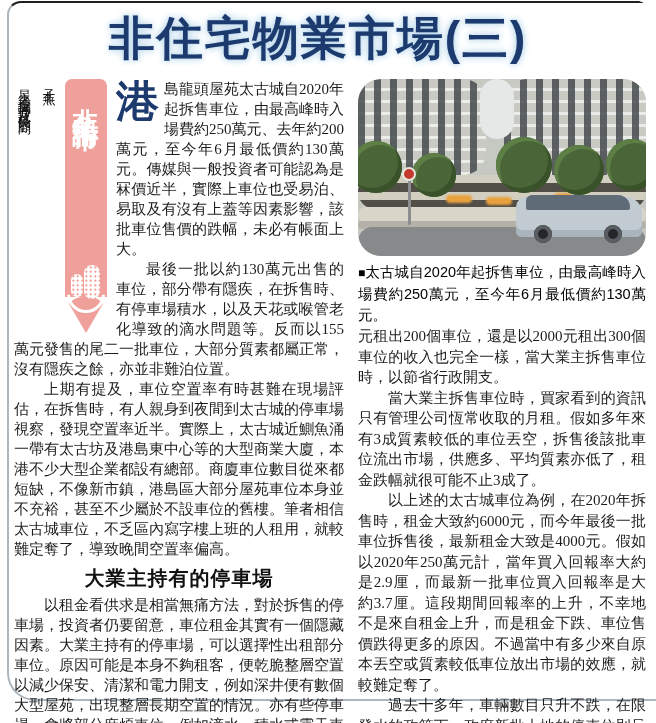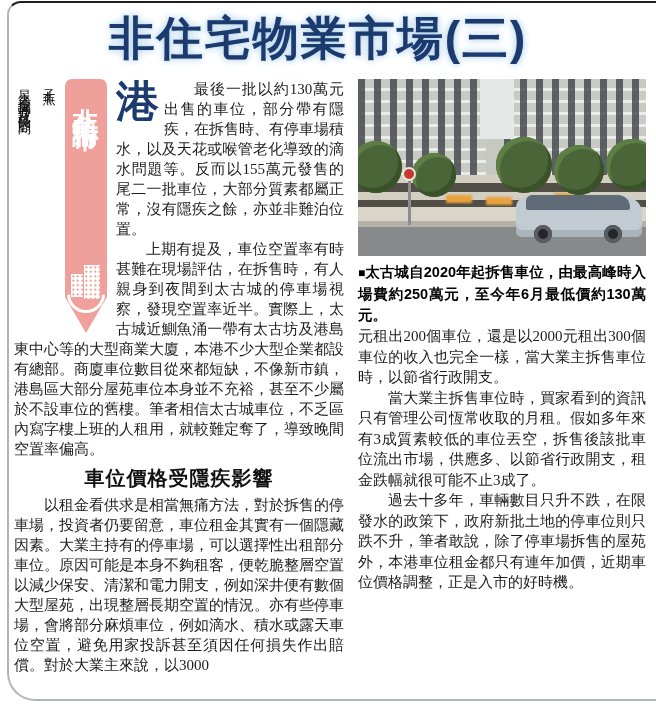--- a/index.html
+++ b/index.html
@@ -1,15 +1,15 @@
 <!DOCTYPE html>
 <html><head>
 <meta charset="utf-8">
 <style>
-  * { margin:0; padding:0; box-sizing:border-box; }
+  * { margin:0; padding:0; box-sizing:border-box;border-radius:23px; }
   html,body { background:#ffffff; }
   body { width:656px; height:723px; overflow:hidden; font-family:"Liberation Serif", serif; }
   .page { position:relative; width:656px; height:723px; background:#fff; overflow:hidden; }
 
   
   .frame { position:absolute; left:7px; top:1px; width:660px; height:700px;
            border-top:2px solid #1f1f1f; border-left:2px solid #aeb6bd; border-bottom:2px solid #aeb6bd;
            border-radius:14px 0 0 28px; pointer-events:none; }
 
   
@@ -81,21 +81,21 @@
           background:#c53a2e; border:2px solid #e8e6e0; }
   .van { position:absolute; left:158px; top:112px; width:126px; height:52px; }
   .van-body { position:absolute; bottom:6px; left:0; width:126px; height:40px; background:#c2cbd2;
               border-radius:10px 16px 6px 6px; box-shadow:inset 0 -7px 0 #aab4bc; }
   .van-win { position:absolute; top:4px; left:10px; width:104px; height:15px; background:#5f6b76;
              border-radius:6px 12px 2px 2px; }
   .wheel { position:absolute; bottom:0; width:18px; height:18px; border-radius:50%;
            background:#24262a; box-shadow:inset 0 0 0 4px #595d61; }
   .w1 { left:18px; } .w2 { left:88px; }
 
-  .caption { font-family:"Liberation Sans", sans-serif; font-weight:700; font-size:14.5px;
+  .caption { font-family:"Liberation Sans", sans-serif; font-weight:400; font-size:14.5px;
              line-height:21px; margin-top:6px; text-align:justify; color:#000; }
   .cap-marker { font-size:12px; }
 </style>
 </head>
 <body>
 
 <div class="page">
   <div class="frame"></div>
 
   <div class="headline">非住宅物業市場(三)</div>
@@ -113,24 +113,24 @@
             <div class="icon-wrap">
               <div class="ring"></div>
               <div class="bldg b1"></div>
               <div class="bldg b2"></div>
             </div>
           </div>
           <div class="banner-tip"></div>
         </div>
       </div>
 
-      <p class="noindent"><span class="dropcap">港</span></p>
+      <p class="noindent"><span class="dropcap">港</span><span>島龍頭屋苑太古城自2020年起拆售車位，由最高峰時入場費約250萬元、去年約200萬元，至今年6月最低價約130萬元。傳媒與一般投資者可能認為是冧價近半，實際上車位也受易泊、易取及有沒有上蓋等因素影響，該批車位售價的跌幅，未必有帳面上大。</span></p>
       <p>最後一批以約130萬元出售的車位，部分帶有隱疾，在拆售時、有停車場積水，以及天花或喉管老化導致的滴水問題等。反而以155萬元發售的尾二一批車位，大部分質素都屬正常，沒有隱疾之餘，亦並非難泊位置。</p>
       <p>上期有提及，車位空置率有時甚難在現場評估，在拆售時，有人親身到夜間到太古城的停車場視察，發現空置率近半。實際上，太古城近鰂魚涌一帶有太古坊及港島東中心等的大型商業大廈，本港不少大型企業都設有總部。商廈車位數目從來都短缺，不像新市鎮，港島區大部分屋苑車位本身並不充裕，甚至不少屬於不設車位的舊樓。筆者相信太古城車位，不乏區內寫字樓上班的人租用，就較難定奪了，導致晚間空置率偏高。</p>
-      <p class="subhead">車位價格受隱疾影響</p>
+      <p class="subhead">大業主持有的停車場</p>
       <p>以租金看供求是相當無痛方法，對於拆售的停車場，投資者仍要留意，車位租金其實有一個隱藏因素。大業主持有的停車場，可以選擇性出租部分車位。原因可能是本身不夠租客，便乾脆整層空置以減少保安、清潔和電力開支，例如深井便有數個大型屋苑，出現整層長期空置的情況。亦有些停車場，會將部分麻煩車位，例如滴水、積水或露天車位空置，避免用家投訴甚至須因任何損失作出賠償。對於大業主來說，以3000</p>
     </div>
 
     <div class="col-right">
 
       <div class="photo">
         <div class="tower t1"></div>
         <div class="tower t2"></div>
         <div class="sky"></div>
         <div class="deck"></div>
@@ -151,19 +151,20 @@
           <div class="van-body"></div>
           <div class="van-win"></div>
           <div class="wheel w1"></div>
           <div class="wheel w2"></div>
         </div>
       </div>
 
       <div class="caption"><span class="cap-marker">■</span><span>太古城自2020年起拆售車位，由最高峰時入場費約250萬元，至今年6月最低價約130萬元。</span></div>
 
       <p class="noindent">元租出200個車位，還是以2000元租出300個車位的收入也完全一樣，當大業主拆售車位時，以節省行政開支。</p>
-      <p>當大業主拆售車位時，買家看到的資訊只有管理公司恆常收取的月租。假如多年來有3成質素較低的車位丟空，拆售後該批車位流出市場，供應多、以節省行政開支，租金跌幅就很可能不止3成了。</p>
+      <p>當大業主拆售車位時，買家看到的資訊只有管理公司恆常收取的月租。假如多年來有3成質素較低的車位丟空，拆售後該批車位流出市場，供應多、平均質素亦低了，租金跌幅就很可能不止3成了。</p>
+      <p>以上述的太古城車位為例，在2020年拆售時，租金大致約6000元，而今年最後一批車位拆售後，最新租金大致是4000元。假如以2020年250萬元計，當年買入回報率大約是2.9厘，而最新一批車位買入回報率是大約3.7厘。這段期間回報率的上升，不幸地不是來自租金上升，而是租金下跌、車位售價跌得更多的原因。不過當中有多少來自原本丟空或質素較低車位放出市場的效應，就較難定奪了。</p>
       <p>過去十多年，車輛數目只升不跌，在限發水的政策下，政府新批土地的停車位則只跌不升，筆者敢說，除了停車場拆售的屋苑外，本港車位租金都只有連年加價，近期車位價格調整，正是入市的好時機。</p>
 
     </div>
 
   </div>
 </div>
 
 </body></html>

